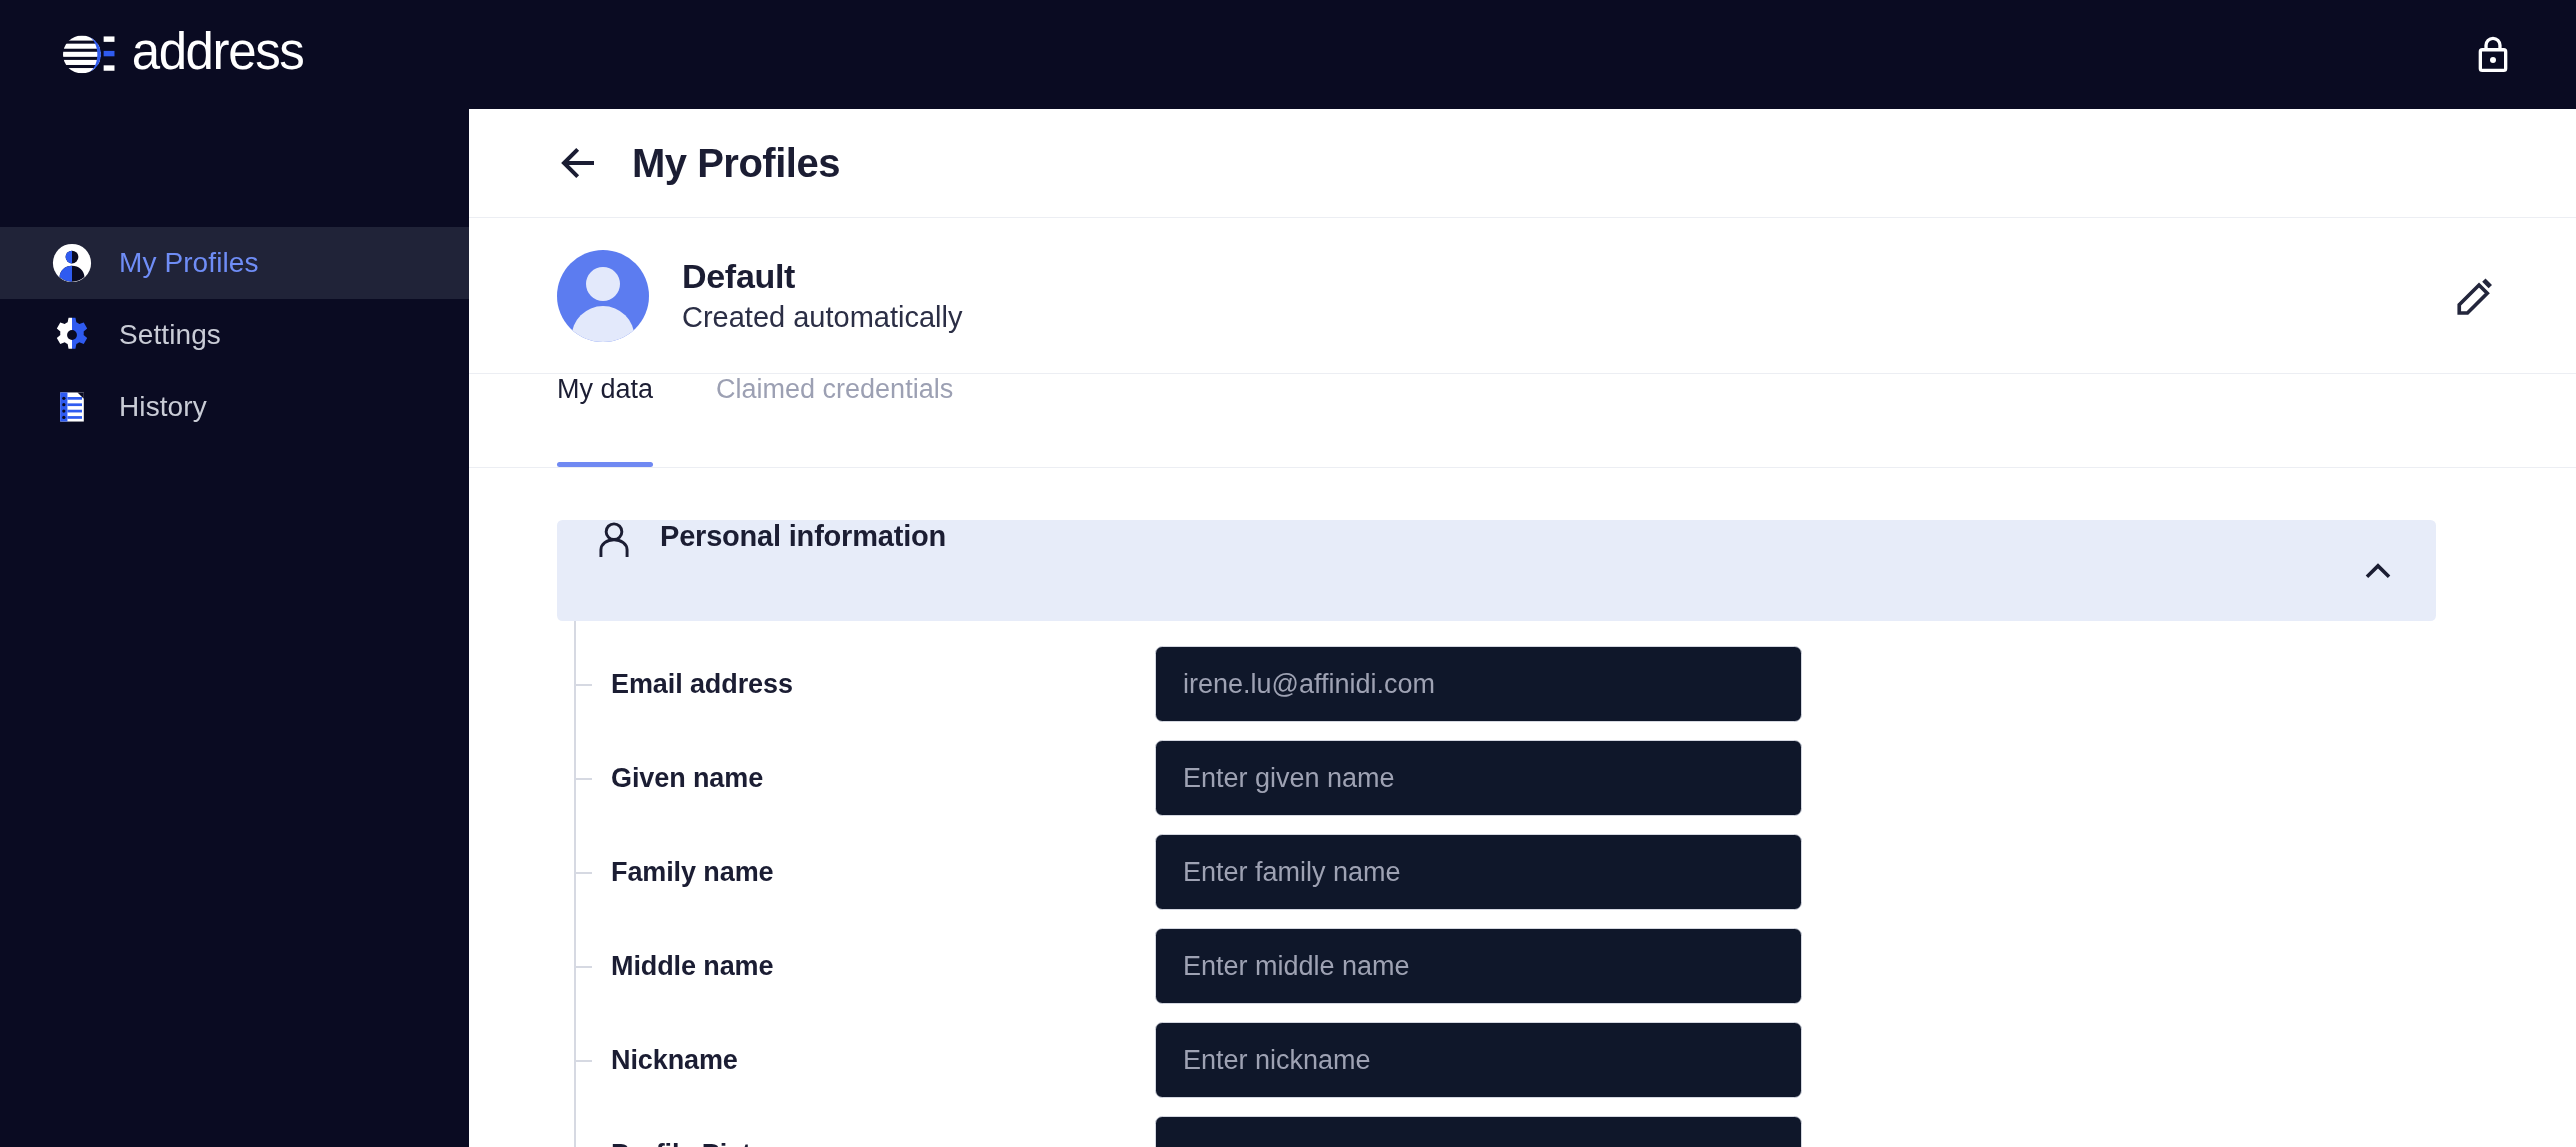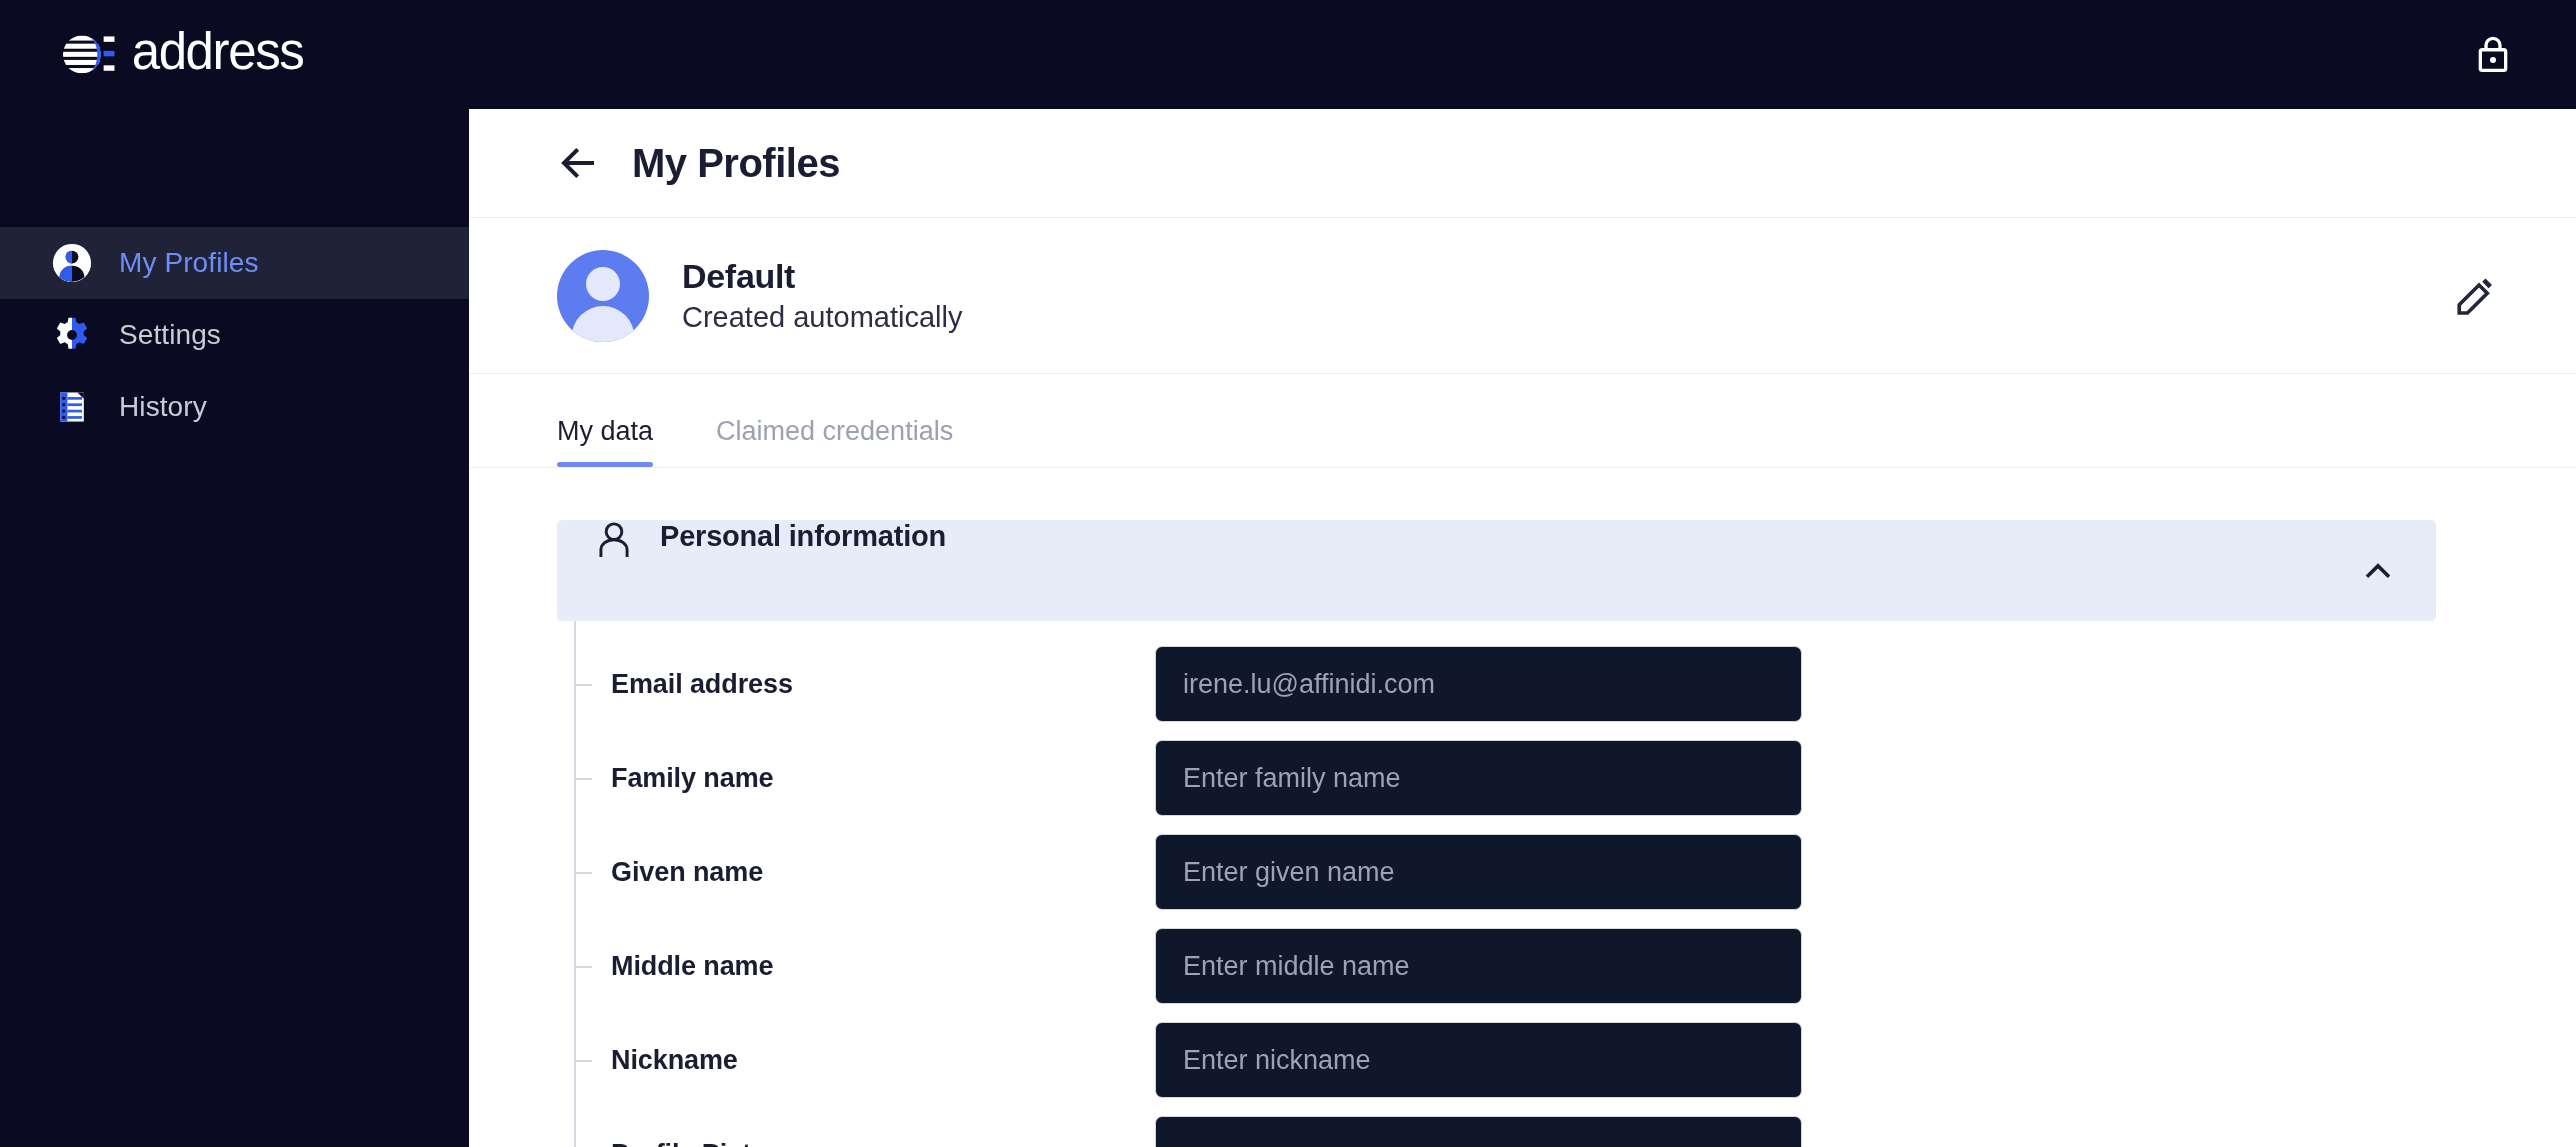--- a/index.html
+++ b/index.html
@@ -120,21 +120,21 @@
   .edit-btn {
     position: absolute; right: 78px; top: 50%;
     transform: translateY(-50%);
     width: 47px; height: 47px;
     display: flex; align-items: center; justify-content: center;
   }
 
   
   .tabs {
     height: 94px;
-    display: flex; align-items: flex-end;
+    display: flex; 
     padding-left: 88px;
     gap: 63px;
     border-bottom: 1.8px solid #eceef3;
   }
   .tab {
     font-size: 27px;
     color: #9ca0b3;
     padding-bottom: 20px;
     position: relative;
   }
@@ -361,31 +361,31 @@
       <div class="row">
         <span class="row-tick"></span>
         <span class="row-label">Email address</span>
         <span class="field">
           <span class="field-ph">irene.lu@affinidi.com</span>
         </span>
       </div>
 
       <div class="row">
         <span class="row-tick"></span>
+        <span class="row-label">Given name</span>
+        <span class="field">
+          <span class="field-ph">Enter given name</span>
+        </span>
+      </div>
+
+      <div class="row">
+        <span class="row-tick"></span>
         <span class="row-label">Family name</span>
         <span class="field">
           <span class="field-ph">Enter family name</span>
-        </span>
-      </div>
-
-      <div class="row">
-        <span class="row-tick"></span>
-        <span class="row-label">Given name</span>
-        <span class="field">
-          <span class="field-ph">Enter given name</span>
         </span>
       </div>
 
       <div class="row">
         <span class="row-tick"></span>
         <span class="row-label">Middle name</span>
         <span class="field">
           <span class="field-ph">Enter middle name</span>
         </span>
       </div>

